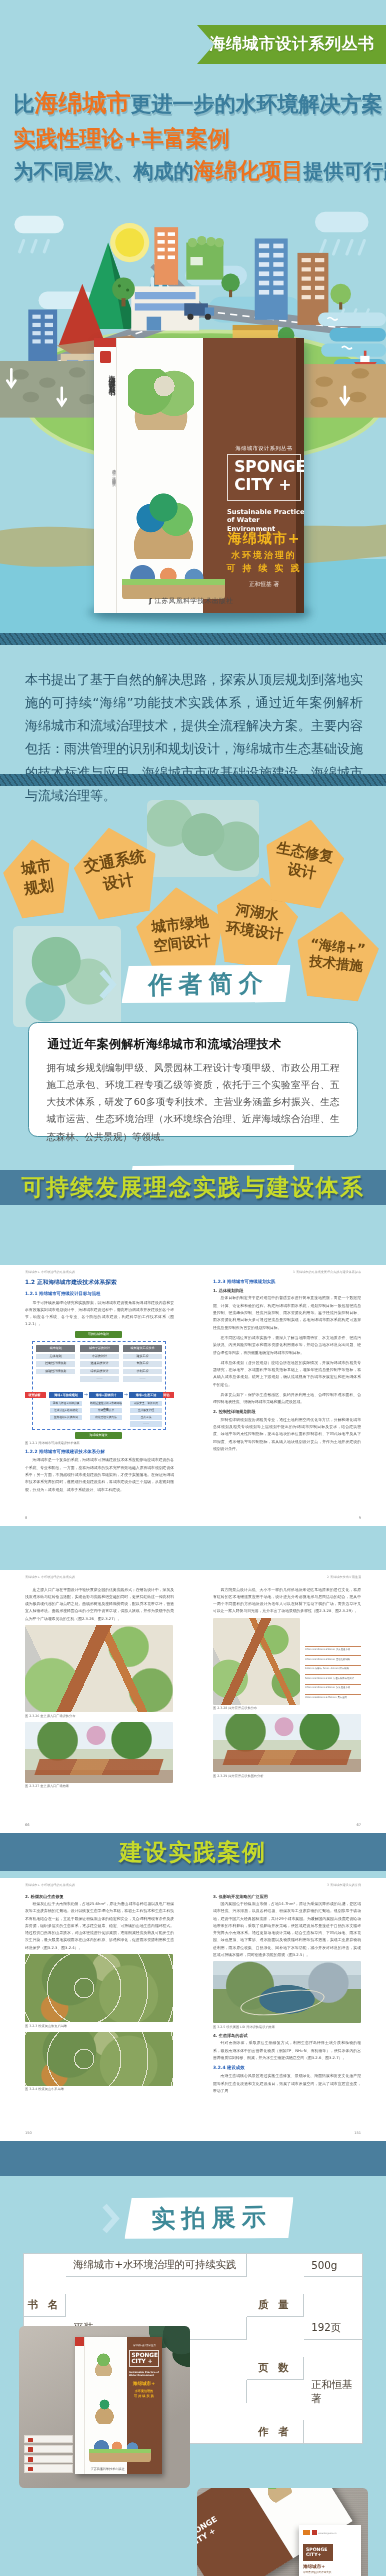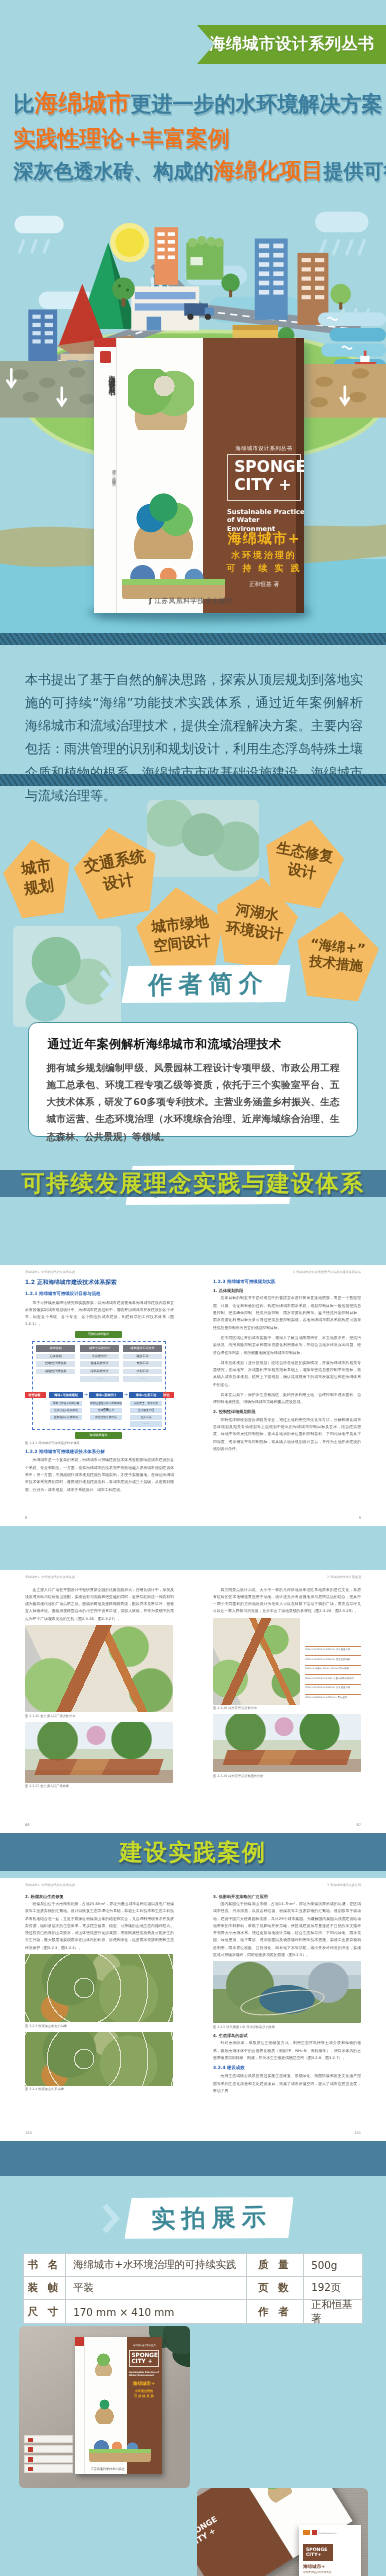--- a/index.html
+++ b/index.html
@@ -90,21 +90,21 @@
   
   .sec{position:absolute;display:flex;align-items:center;}
   .chev{margin-right:4.1px;flex:none;}
   .ban{background:#fff;display:flex;align-items:center;justify-content:center;
        color:#3e8998;font-weight:bold;transform:rotate(-1.3deg);
        clip-path:polygon(8.2px 0,100% 7%,calc(100% - 6.2px) 100%,0 93%);}
 
   
   .card{left:28px;top:1022px;width:330px;height:115px;background:#fff;border:1.5px solid #4c95a6;border-radius:9.3px;}
   .card h3{margin:13.4px 18.5px 5.2px;font-size:12px;color:#151515;letter-spacing:0.3px;}
-  .card p{margin:0 17.5px;font-size:9.5px;color:#4f4f4f;line-height:1.82;text-align:justify;font-weight:bold;}
+  .card p{margin:0 17.5px;font-size:9.5px;color:#4f4f4f;line-height:1.82;text-align:justify;}
 
   
   .band{left:0;width:386px;background:#4a7e9d;display:flex;align-items:center;justify-content:center;
         color:#c6da2b;font-weight:bold;font-size:23px;letter-spacing:1.5px;text-shadow:1px 1.5px 1.5px rgba(0,0,0,.3);}
 
   
   .spread{left:0;width:386px;background:#fff;color:#565656;}
   .phead{position:absolute;top:5.2px;font-size:3.1px;color:#9a9a9a;}
   .col{position:absolute;width:149px;overflow:hidden;}
   .colL{left:25px;} .colR{left:213px;width:148px;}
@@ -159,21 +159,21 @@
      linear-gradient(0deg,#7e9a60 0 55%,#b8c9cf 55% 78%,#cfdde2 78%);}
   .aer2:before{content:"";position:absolute;left:18%;top:48%;width:56%;height:34%;border:1.5px solid #e4e0cc;border-radius:50%;transform:rotate(-8deg);}
   .annos{position:absolute;font-size:2.4px;color:#666;line-height:2.5;}
   .annos .a{white-space:nowrap;border-top:0.5px solid #c9855a;padding-top:0.5px;margin-bottom:2.1px;}
 
   
   .tbl{left:23px;top:2253px;width:340px;background:#fff;border:0.5px solid #c5ced1;display:grid;
        grid-template-columns:42px 181px 57px 58px;}
   .tbl>div{border-right:0.5px solid #c5ced1;border-bottom:0.5px solid #c5ced1;display:flex;align-items:center;height:23px;
        font-size:10.3px;color:#4a4136;padding-left:7.2px;}
-  .tbl .lb{color:#66543d;letter-spacing:3.1px;font-weight:bold;justify-content:center;padding-left:0;}
+  .tbl .lb{color:#66543d;letter-spacing:3.1px;font-weight:bold;justify-content:center;padding-left:0;margin-top:40px;}
   .tbl>div:nth-child(4n){border-right:none;}
   .tbl>div:nth-child(n+9){border-bottom:none;}
 
   
   .photo{border-radius:5.2px;overflow:hidden;position:relative;}
   .ph1{left:19px;top:2326px;width:171px;height:162px;background:linear-gradient(150deg,#c4beb6,#a39d96 70%);}
   .ph2{left:197px;top:2326px;width:171px;height:162px;background:
        repeating-linear-gradient(0deg,rgba(255,255,255,.05) 0 1px,transparent 1px 2.1px),linear-gradient(160deg,#aba69f,#8f8a84);}
   .stack{position:absolute;left:5.2px;bottom:15.5px;width:49px;}
   .stack .sb{height:8.2px;background:#f4f2ee;border:0.5px solid #ddd8d0;margin-top:1.5px;position:relative;}
@@ -214,21 +214,21 @@
 
 <div id="page">
 
   <div class="abs ribbon">海绵城市设计系列丛书</div>
 
   <div class="abs hero" style="top:87px;">
     <span class="b">比</span><span class="o">海绵城市</span><span class="b">更进一步的水环境解决方案</span>
   </div>
   <div class="abs hero l2" style="top:124px;">实践性理论+丰富案例</div>
   <div class="abs hero l3" style="top:156px;">
-    <span class="b">深灰色透水砖、构成的</span><span class="o">海绵化项目</span><span class="b">提供可行路径</span>
+    <span class="b">为不同层次、构成的</span><span class="o">海绵化项目</span><span class="b">提供可行路径</span>
   </div>
 
   <svg class="abs citysvg" width="386" height="376" viewBox="0 0 750 730">
     <g>
         <rect x="28" y="48" width="96" height="34" rx="17" fill="#dff2f7"></rect>
       <g stroke="#bfe4ee" stroke-width="6" stroke-linecap="round">
           <line x1="46" y1="96" x2="38" y2="118"></line>
           <line x1="70" y1="96" x2="62" y2="118"></line>
           <line x1="94" y1="96" x2="86" y2="118"></line>
         </g>
@@ -471,21 +471,21 @@
       <div class="bc enbox"><span>SPONGE</span><br><span>CITY +</span></div>
       <div class="bc suben"><span>Sustainable Practice</span><br><span>of Water Environment</span></div>
       <div class="bc cn">海绵城市+</div>
       <div class="bc cn2"><span>水环境治理的</span><br><span>可 持 续 实 践</span></div>
       <div class="bc auth">正和恒基  著</div>
       <div class="pub"><span class="phx">ʃ</span><span>江苏凤凰科学技术出版社</span></div>
     </div>
   </div>
 
   <div class="abs hatch" style="top:633px;"></div>
-  <div class="abs intro">本书提出了基于自然的解决思路，探索从顶层规划到落地实施的可持续“海绵”功能技术实践体系，通过近年案例解析海绵城市和流域治理技术，提供全流程解决方案。主要内容包括：雨洪管理的识别和规划设计，利用生态浮岛特殊土壤介质和植物的根系，海绵城市市政基础设施建设，海绵城市与流域治理等。</div>
+  <div class="abs intro">本书提出了基于自然的解决思路，探索从顶层规划到落地实施的可持续“海绵”功能技术实践体系，通过近年案例解析海绵城市和流域治理技术，提供全流程解决方案。主要内容包括：雨洪管理的识别和规划设计，海绵城市生态基础设施的技术标准与应用，海绵城市市政基础设施建设，海绵城市与流域治理等。</div>
   <div class="abs hatch" style="top:774px;"></div>
 
   <div class="abs fade1"></div>
   <div class="abs fade2"></div>
 
   <div class="pent" style="left:4.1px;top:839px;width:67px;height:77px;font-size:15px;transform:rotate(-8deg);">
       <span>城市</span>
       <span>规划</span>
     </div>
   <div class="pent" style="left:75px;top:827px;width:83px;height:89px;font-size:15.5px;transform:rotate(-10deg);">
@@ -521,21 +521,21 @@
     <p>拥有城乡规划编制甲级、风景园林工程设计专项甲级、市政公用工程施工总承包、环境工程专项乙级等资质，依托于三个实验室平台、五大技术体系，研发了60多项专利技术。主营业务涵盖乡村振兴、生态城市运营、生态环境治理（水环境综合治理、近岸海域综合治理、生态森林、公共景观）等领域。</p>
   </div>
 
   <div class="sec" style="left:103px;top:1164px;">
     <svg class="chev" width="17.5" height="31" viewBox="0 0 34 60">
         <path d="M5 5 L27 30 L5 55" fill="none" stroke="#c2e4ee" stroke-width="11"></path>
       </svg>
     <div class="ban" style="width:170px;height:42px;font-size:24px;letter-spacing:6.2px;padding-left:5.2px;">内页展示</div>
   </div>
 
-  <div class="abs band" style="top:1170px;height:27px;">可持续发展理念实践与建设体系</div>
+  <div class="abs band" style="top:1170px;height:35px;">可持续发展理念实践与建设体系</div>
   <div class="abs spread" style="top:1265px;height:261px;">
     <div class="phead" style="left:25px;">海绵城市+ 水环境治理的可持续实践</div>
     <div class="phead" style="right:25px;">1 海绵城市的可持续发展理念实践与建设体系探索</div>
     <div class="col colL" style="top:14.4px;height:232px;">
       <div class="bh1">1.2  正和海绵城市建设技术体系探索</div>
       <div class="bh2">1.2.1  海绵城市可持续设计目标与流程</div>
       <div class="para">
           <div class="p">基于可持续发展理论研究和实践探索，以海绵城市建设视角将海绵城市建设内容和要求有效落实到城市规划设计中、海绵城市建设过程中，需统筹协调城市开发建设的各个环节，响应各个系统、各个专业、各个阶段的城市建设，构建科学的工作技术体系（图1.2.1）。</div>
         </div>
       <div class="dg">

